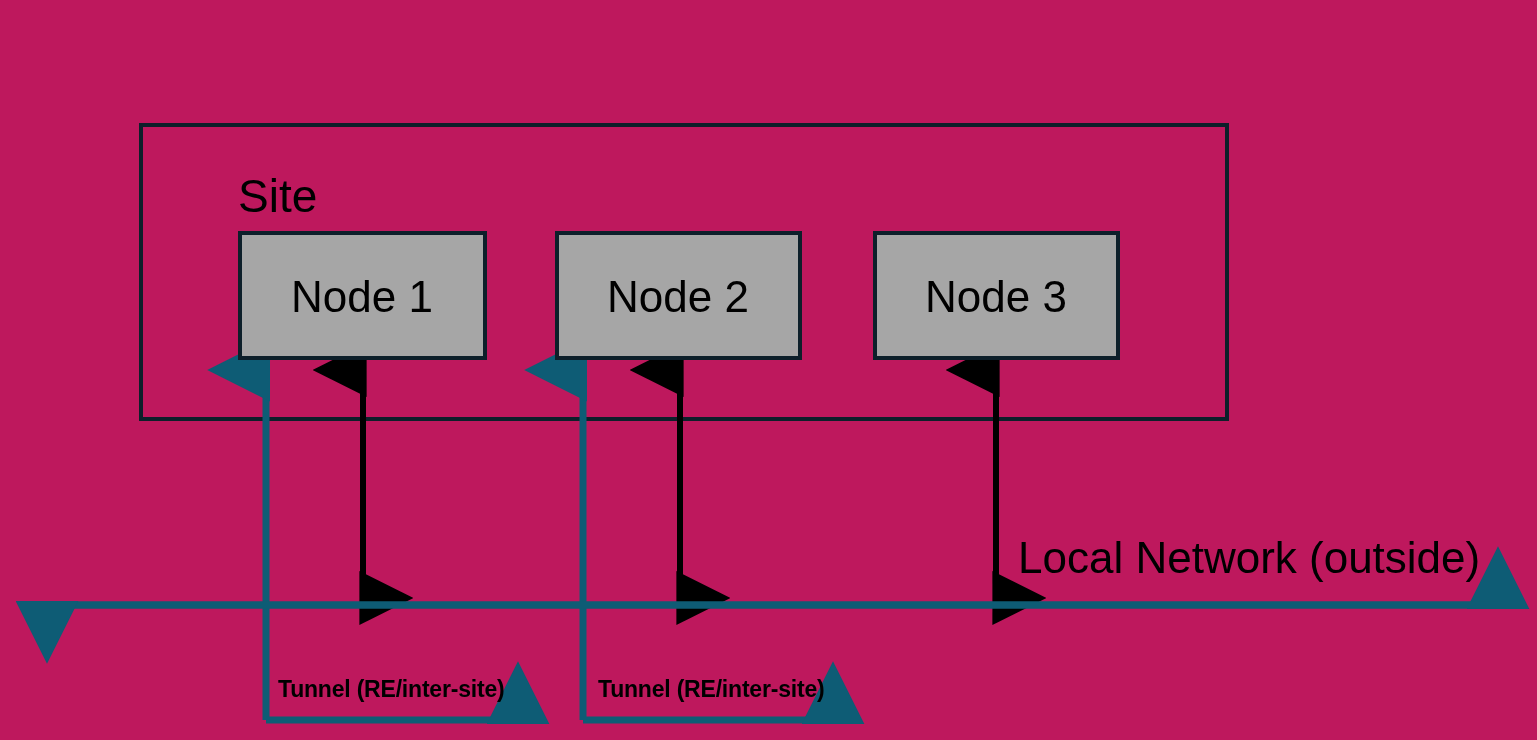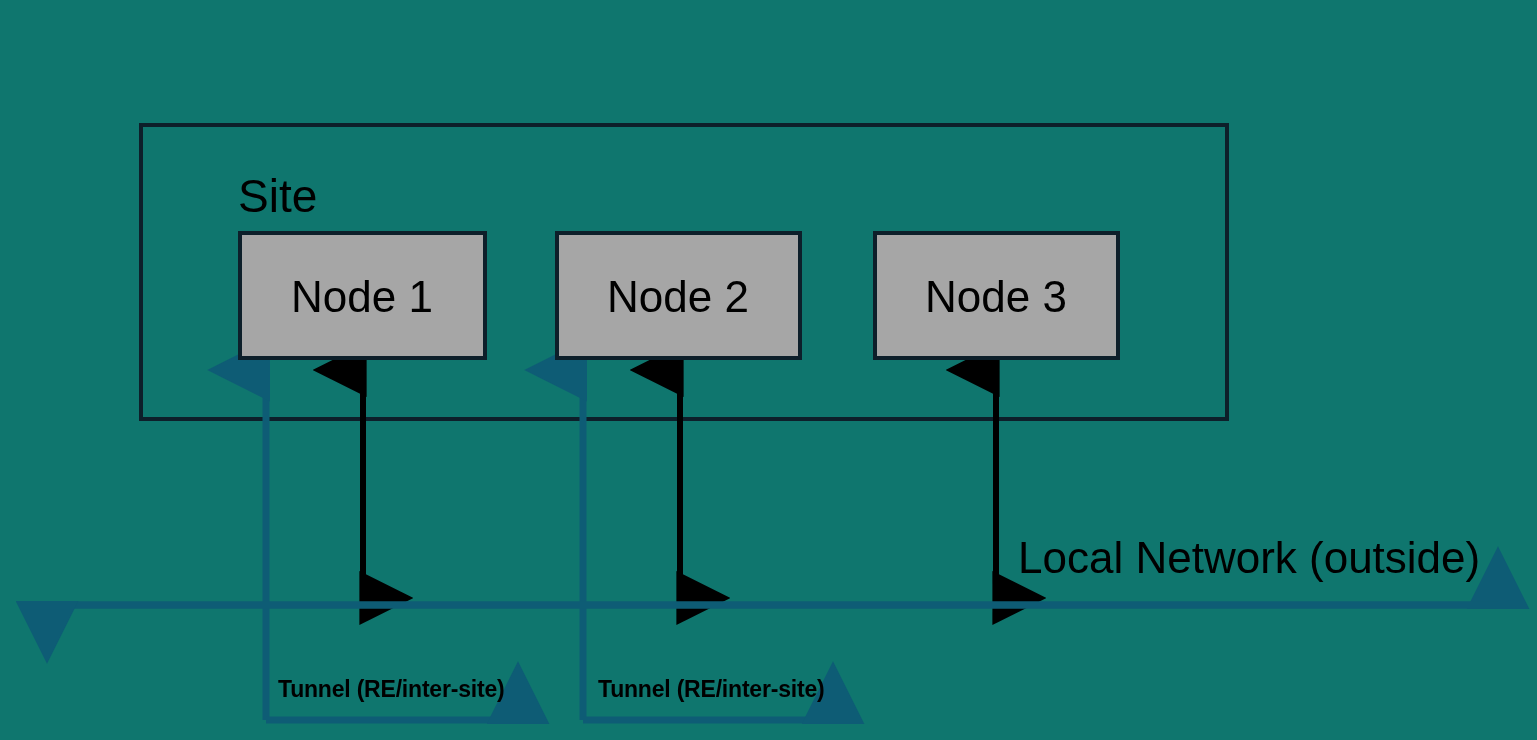--- a/index.html
+++ b/index.html
@@ -7,21 +7,21 @@
     padding: 0;
     background: #ffffff;
   }
   body {
     font-family: "Liberation Sans", sans-serif;
   }
   #canvas {
     position: relative;
     width: 1537px;
     height: 740px;
-    background: #0f766e;
+    background: #be185d;
     overflow: hidden;
   }
   #diagram-svg {
     position: absolute;
     left: 0;
     top: 0;
     width: 1537px;
     height: 740px;
   }
   .site-label {

